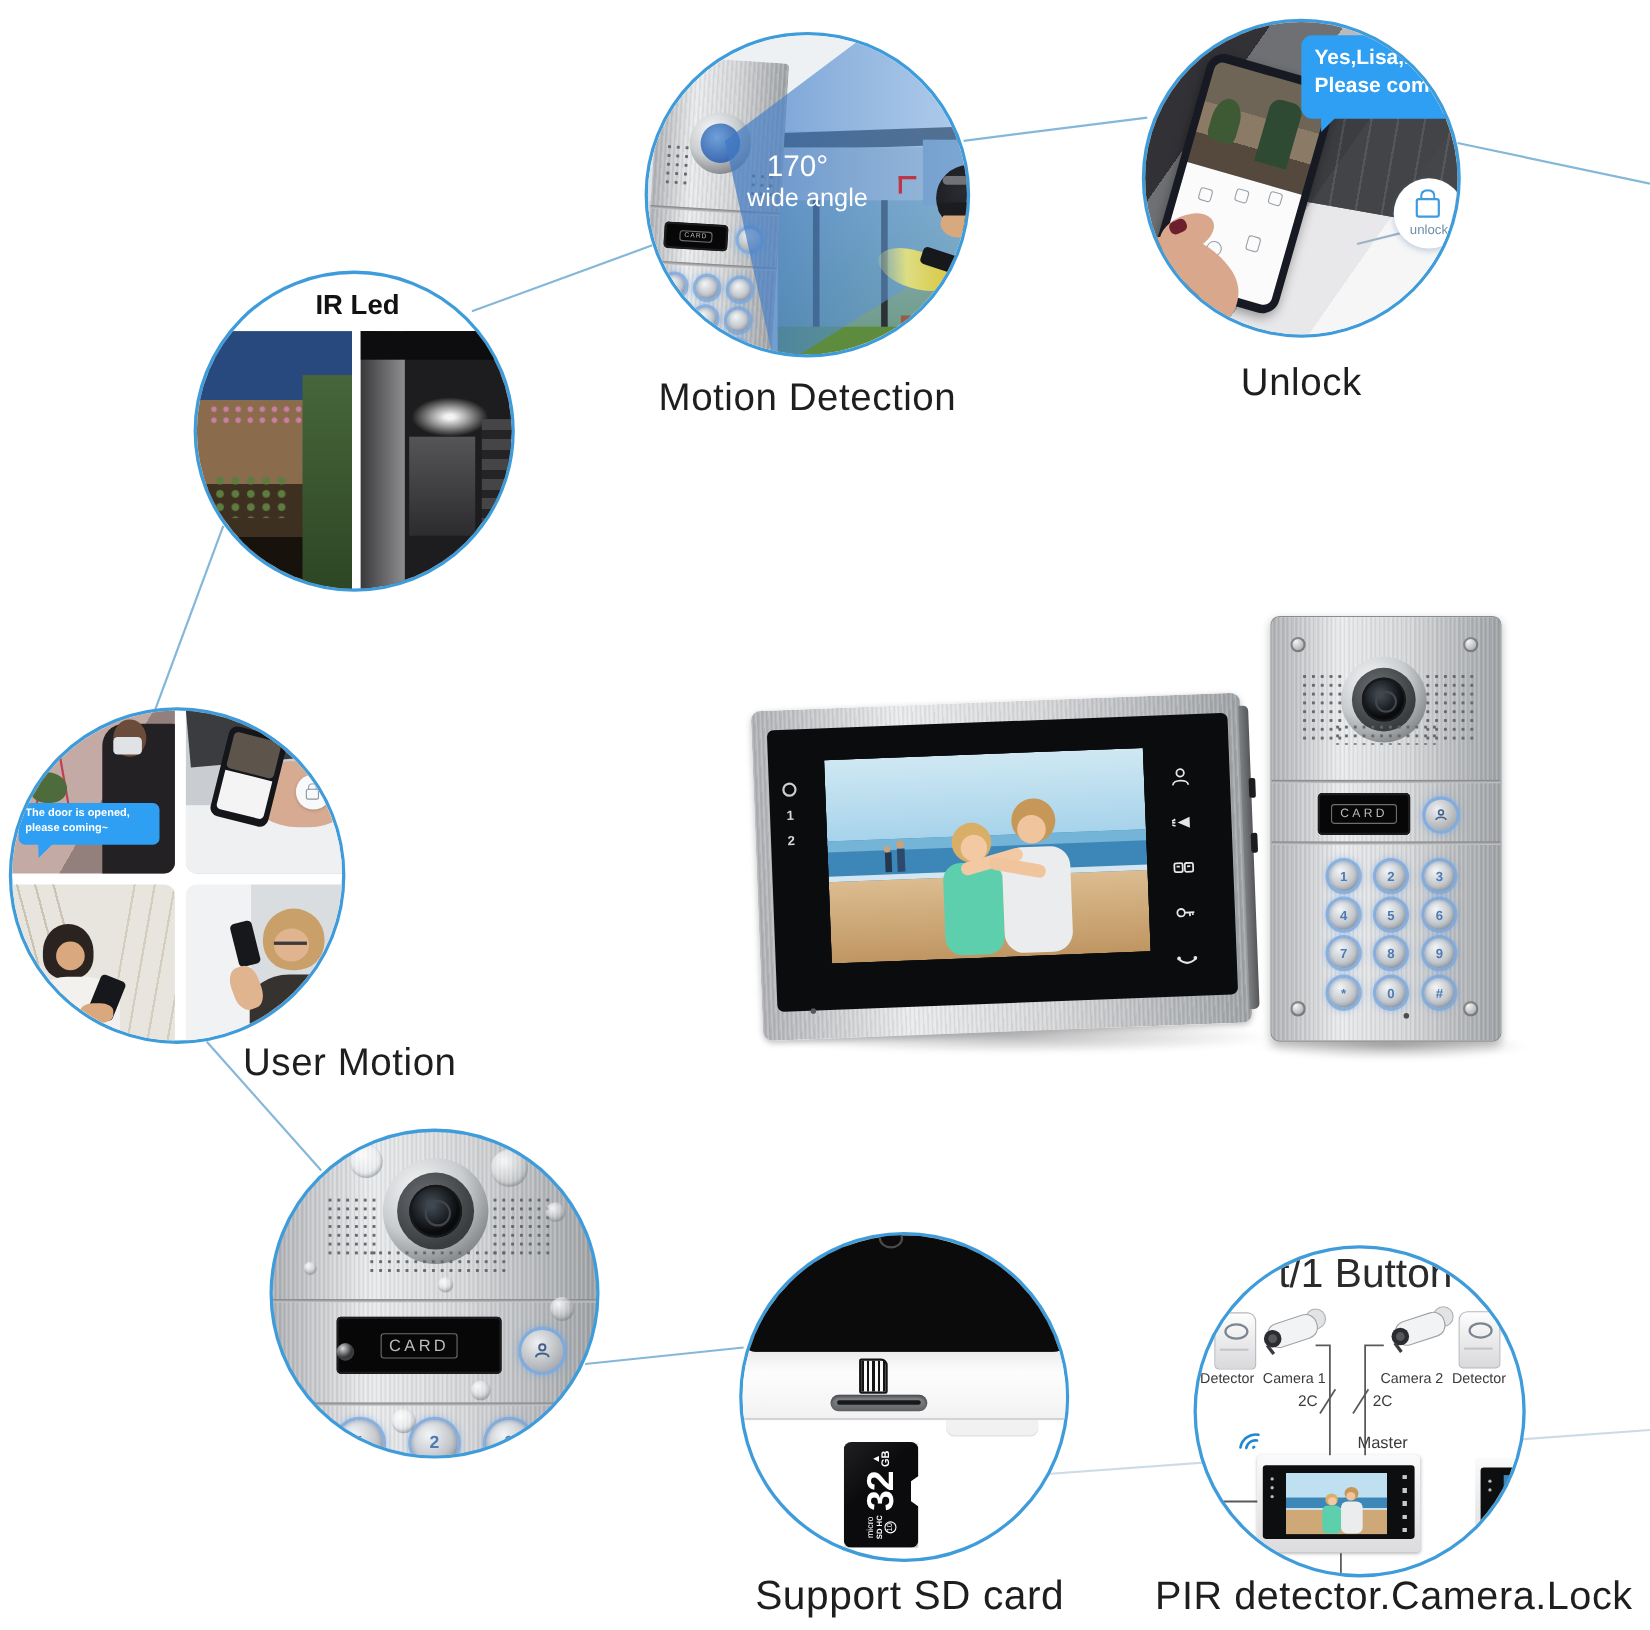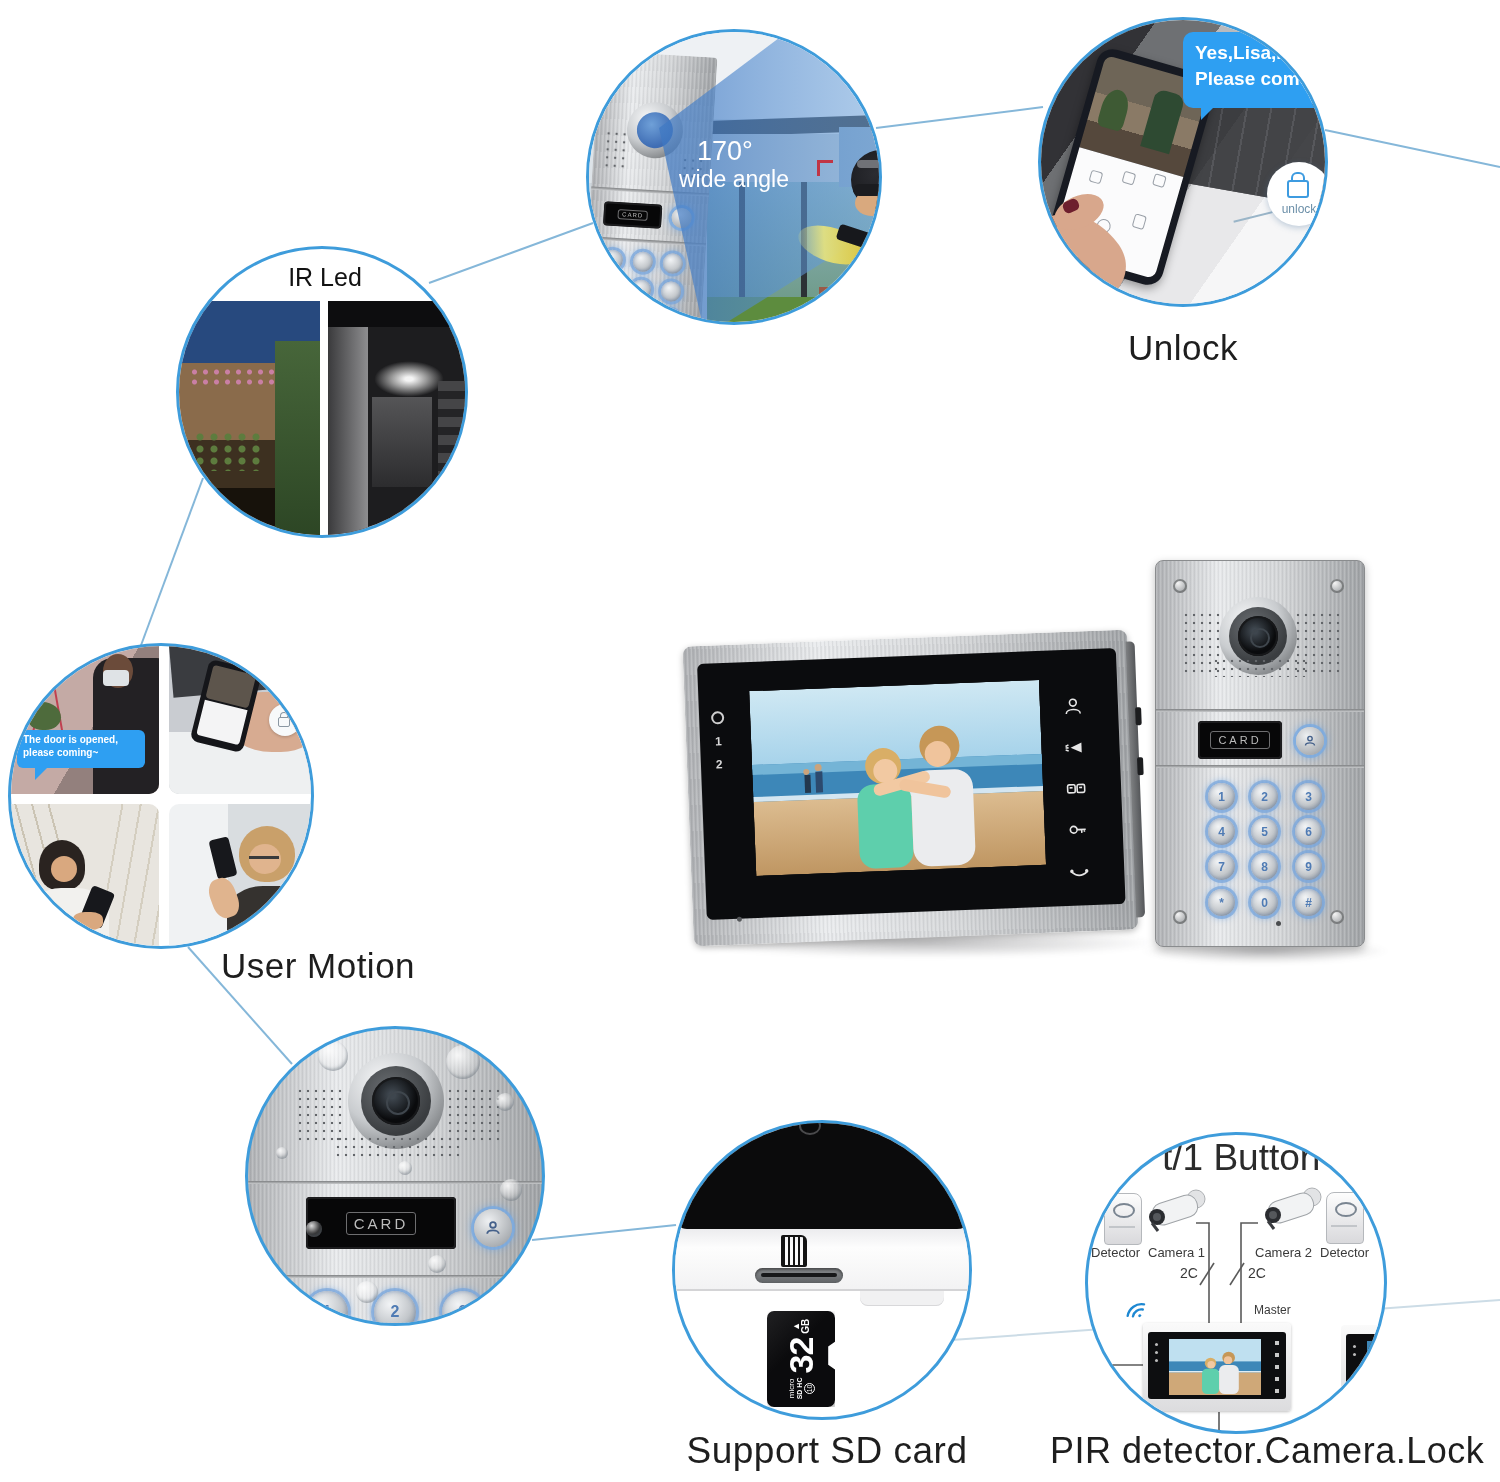--- a/index.html
+++ b/index.html
@@ -117,20 +117,21 @@
     <div class="abs" style="left:228px;top:128px;width:3px;height:16px;background:#c03545"></div>
 
     <div class="abs" style="left:262px;top:118px;width:60px;height:60px;border-radius:50%;background:radial-gradient(circle at 40% 40%,#2b2c31,#121317);"></div>
     <div class="abs" style="left:268px;top:128px;width:44px;height:8px;background:#707277;border-radius:4px"></div>
     <div class="abs" style="left:266px;top:158px;width:34px;height:26px;border-radius:50%;background:#d9a97e"></div>
     <div class="abs" style="left:264px;top:152px;width:38px;height:12px;background:#1b1c20;border-radius:6px"></div>
     <div class="abs" style="left:208px;top:196px;width:70px;height:34px;background:linear-gradient(250deg, #d9c23a, rgba(240,232,120,.85) 60%, rgba(240,232,120,0));border-radius:50%;transform:rotate(18deg)"></div>
     <div class="abs" style="left:248px;top:198px;width:44px;height:16px;background:#17181c;border-radius:4px;transform:rotate(18deg)"></div>
     <div class="abs" style="left:284px;top:212px;width:22px;height:22px;border-radius:50%;background:#d9a97e"></div>
   </div>
+  <div class="flabel" style="left:586px;top:342px;width:296px">Motion Detection</div>
 
   <div class="fcircle" style="left:1038px;top:17px;width:290px;height:290px;z-index:2">
     <div class="abs" style="inset:0;background:linear-gradient(125deg,#323236 0 24%,#6e7073 24% 38%,#b9babd 38% 55%,#e8e8ea 55% 72%,#f6f6f7 72%)"></div>
 
     <div class="abs" style="left:105px;top:72px;width:190px;height:100px;transform:rotate(10deg);background:repeating-linear-gradient(90deg,#26272b 0 22px,#3b3c41 22px 24px),repeating-linear-gradient(180deg,#26272b 0 18px,#3b3c41 18px 20px);opacity:.85"></div>
 
     <div class="abs" style="left:28px;top:38px;width:122px;height:218px;transform:rotate(16deg);background:#171a22;border-radius:16px;box-shadow:0 4px 10px rgba(0,0,0,.35)">
       <div class="abs" style="left:7px;top:8px;width:108px;height:96px;background:linear-gradient(180deg,#6e6557 0 40%,#8a7a66 40% 70%,#55483c 70%);border-radius:8px 8px 0 0;overflow:hidden">
         <div class="abs" style="left:10px;top:30px;width:26px;height:40px;background:#3e5a34;border-radius:50% 50% 20% 20%"></div>
         <div class="abs" style="left:58px;top:18px;width:30px;height:60px;background:#2e4a32;border-radius:10px 10px 0 0"></div>
@@ -159,21 +160,21 @@
 
     <div class="abs" style="left:226px;top:142px;width:64px;height:64px;border-radius:50%;background:#fff;box-shadow:0 2px 6px rgba(80,120,160,.35);text-align:center">
       <div class="abs" style="left:24px;top:10px;width:10px;height:8px;border:2.5px solid #3d9be0;border-bottom:none;border-radius:6px 6px 0 0"></div>
       <div class="abs" style="left:20px;top:18px;width:18px;height:14px;border:2.5px solid #3d9be0;border-radius:3px"></div>
       <div class="abs" style="left:0;top:40px;width:64px;font-size:12px;color:#6b8fa8">unlock</div>
     </div>
   </div>
   <div class="flabel" style="left:1038px;top:328px;width:290px">Unlock</div>
 
   <div class="fcircle" style="left:176px;top:246px;width:292px;height:292px;z-index:2">
-    <div class="abs" style="left:0;top:14px;width:292px;text-align:center;font-size:25px;font-weight:normal;color:#121212">IR Led</div>
+    <div class="abs" style="left:0;top:14px;width:292px;text-align:center;font-size:25px;font-weight:bold;color:#121212">IR Led</div>
 
     <div class="abs" style="left:0;top:52px;width:141px;height:240px;background:linear-gradient(180deg,#27497e 0 26%,#8a6b4b 26% 58%,#3d3020 58% 78%,#17120b 78%)">
       <div class="abs" style="left:10px;top:66px;width:100px;height:22px;background:radial-gradient(circle,#c97fa4 2px,rgba(0,0,0,0) 3px);background-size:11px 10px"></div>
       <div class="abs" style="left:96px;top:40px;width:45px;height:200px;background:linear-gradient(180deg,#47663a,#2c4524)"></div>
       <div class="abs" style="left:14px;top:130px;width:70px;height:40px;background:radial-gradient(circle,#5d7c3e 3px,rgba(0,0,0,0) 4px);background-size:14px 12px"></div>
     </div>
 
     <div class="abs" style="left:149px;top:52px;width:143px;height:240px;background:#1d1d1f">
       <div class="abs" style="left:0;top:0;width:40px;height:240px;background:linear-gradient(90deg,#3a3a3c,#8e8e90)"></div>
       <div class="abs" style="left:46px;top:60px;width:70px;height:36px;background:radial-gradient(ellipse at center,#f4f4f4 8%,#9a9a9a 35%,rgba(40,40,42,0) 70%)"></div>
@@ -442,21 +443,21 @@
     <div class="minilabel" style="left:60px;top:110px">Camera 1</div>
     <div class="minilabel" style="left:167px;top:110px">Camera 2</div>
     <div class="minilabel" style="left:232px;top:110px">Detector</div>
     <div class="minilabel" style="left:92px;top:130px;font-size:14px">2C</div>
     <div class="minilabel" style="left:160px;top:130px;font-size:14px">2C</div>
 
     <svg class="abs" style="left:30px;top:158px;transform:rotate(-35deg)" width="30" height="26" viewBox="0 0 30 26" fill="none" stroke="#1e88d2" stroke-width="2.4" stroke-linecap="round">
       <path d="M5,18 a14,14 0 0 1 20,0 M9,21.5 a8.5,8.5 0 0 1 12,0"></path>
         <circle cx="15" cy="25" r="1.6" fill="#1e88d2" stroke="none"></circle>
     </svg>
-    <div class="minilabel" style="left:166px;top:168px;font-size:12px">Master</div>
+    <div class="minilabel" style="left:146px;top:168px;font-size:15px">Master</div>
 
     <div class="abs" style="left:55px;top:188px;width:148px;height:88px;background:linear-gradient(180deg,#fafafa,#dcdcde);border-radius:4px;box-shadow:0 1px 3px rgba(0,0,0,.25)">
       <div class="abs" style="left:5px;top:9px;right:5px;bottom:12px;background:#0d0e10;border-radius:3px"></div>
       <div class="abs" style="left:12px;top:20px;width:3px;height:3px;border-radius:50%;background:#bbb"></div>
       <div class="abs" style="left:12px;top:28px;width:3px;height:3px;border-radius:50%;background:#bbb"></div>
       <div class="abs" style="left:12px;top:36px;width:3px;height:3px;border-radius:50%;background:#bbb"></div>
       <div class="abs" style="left:26px;top:16px;width:92px;height:56px;overflow:hidden">
         <svg width="92" height="56" viewBox="0 0 290 185" preserveAspectRatio="none">
           <rect x="0" y="0" width="290" height="78" fill="#bfe0f0"></rect>
           <rect x="0" y="74" width="290" height="38" fill="#3d87b8"></rect>

